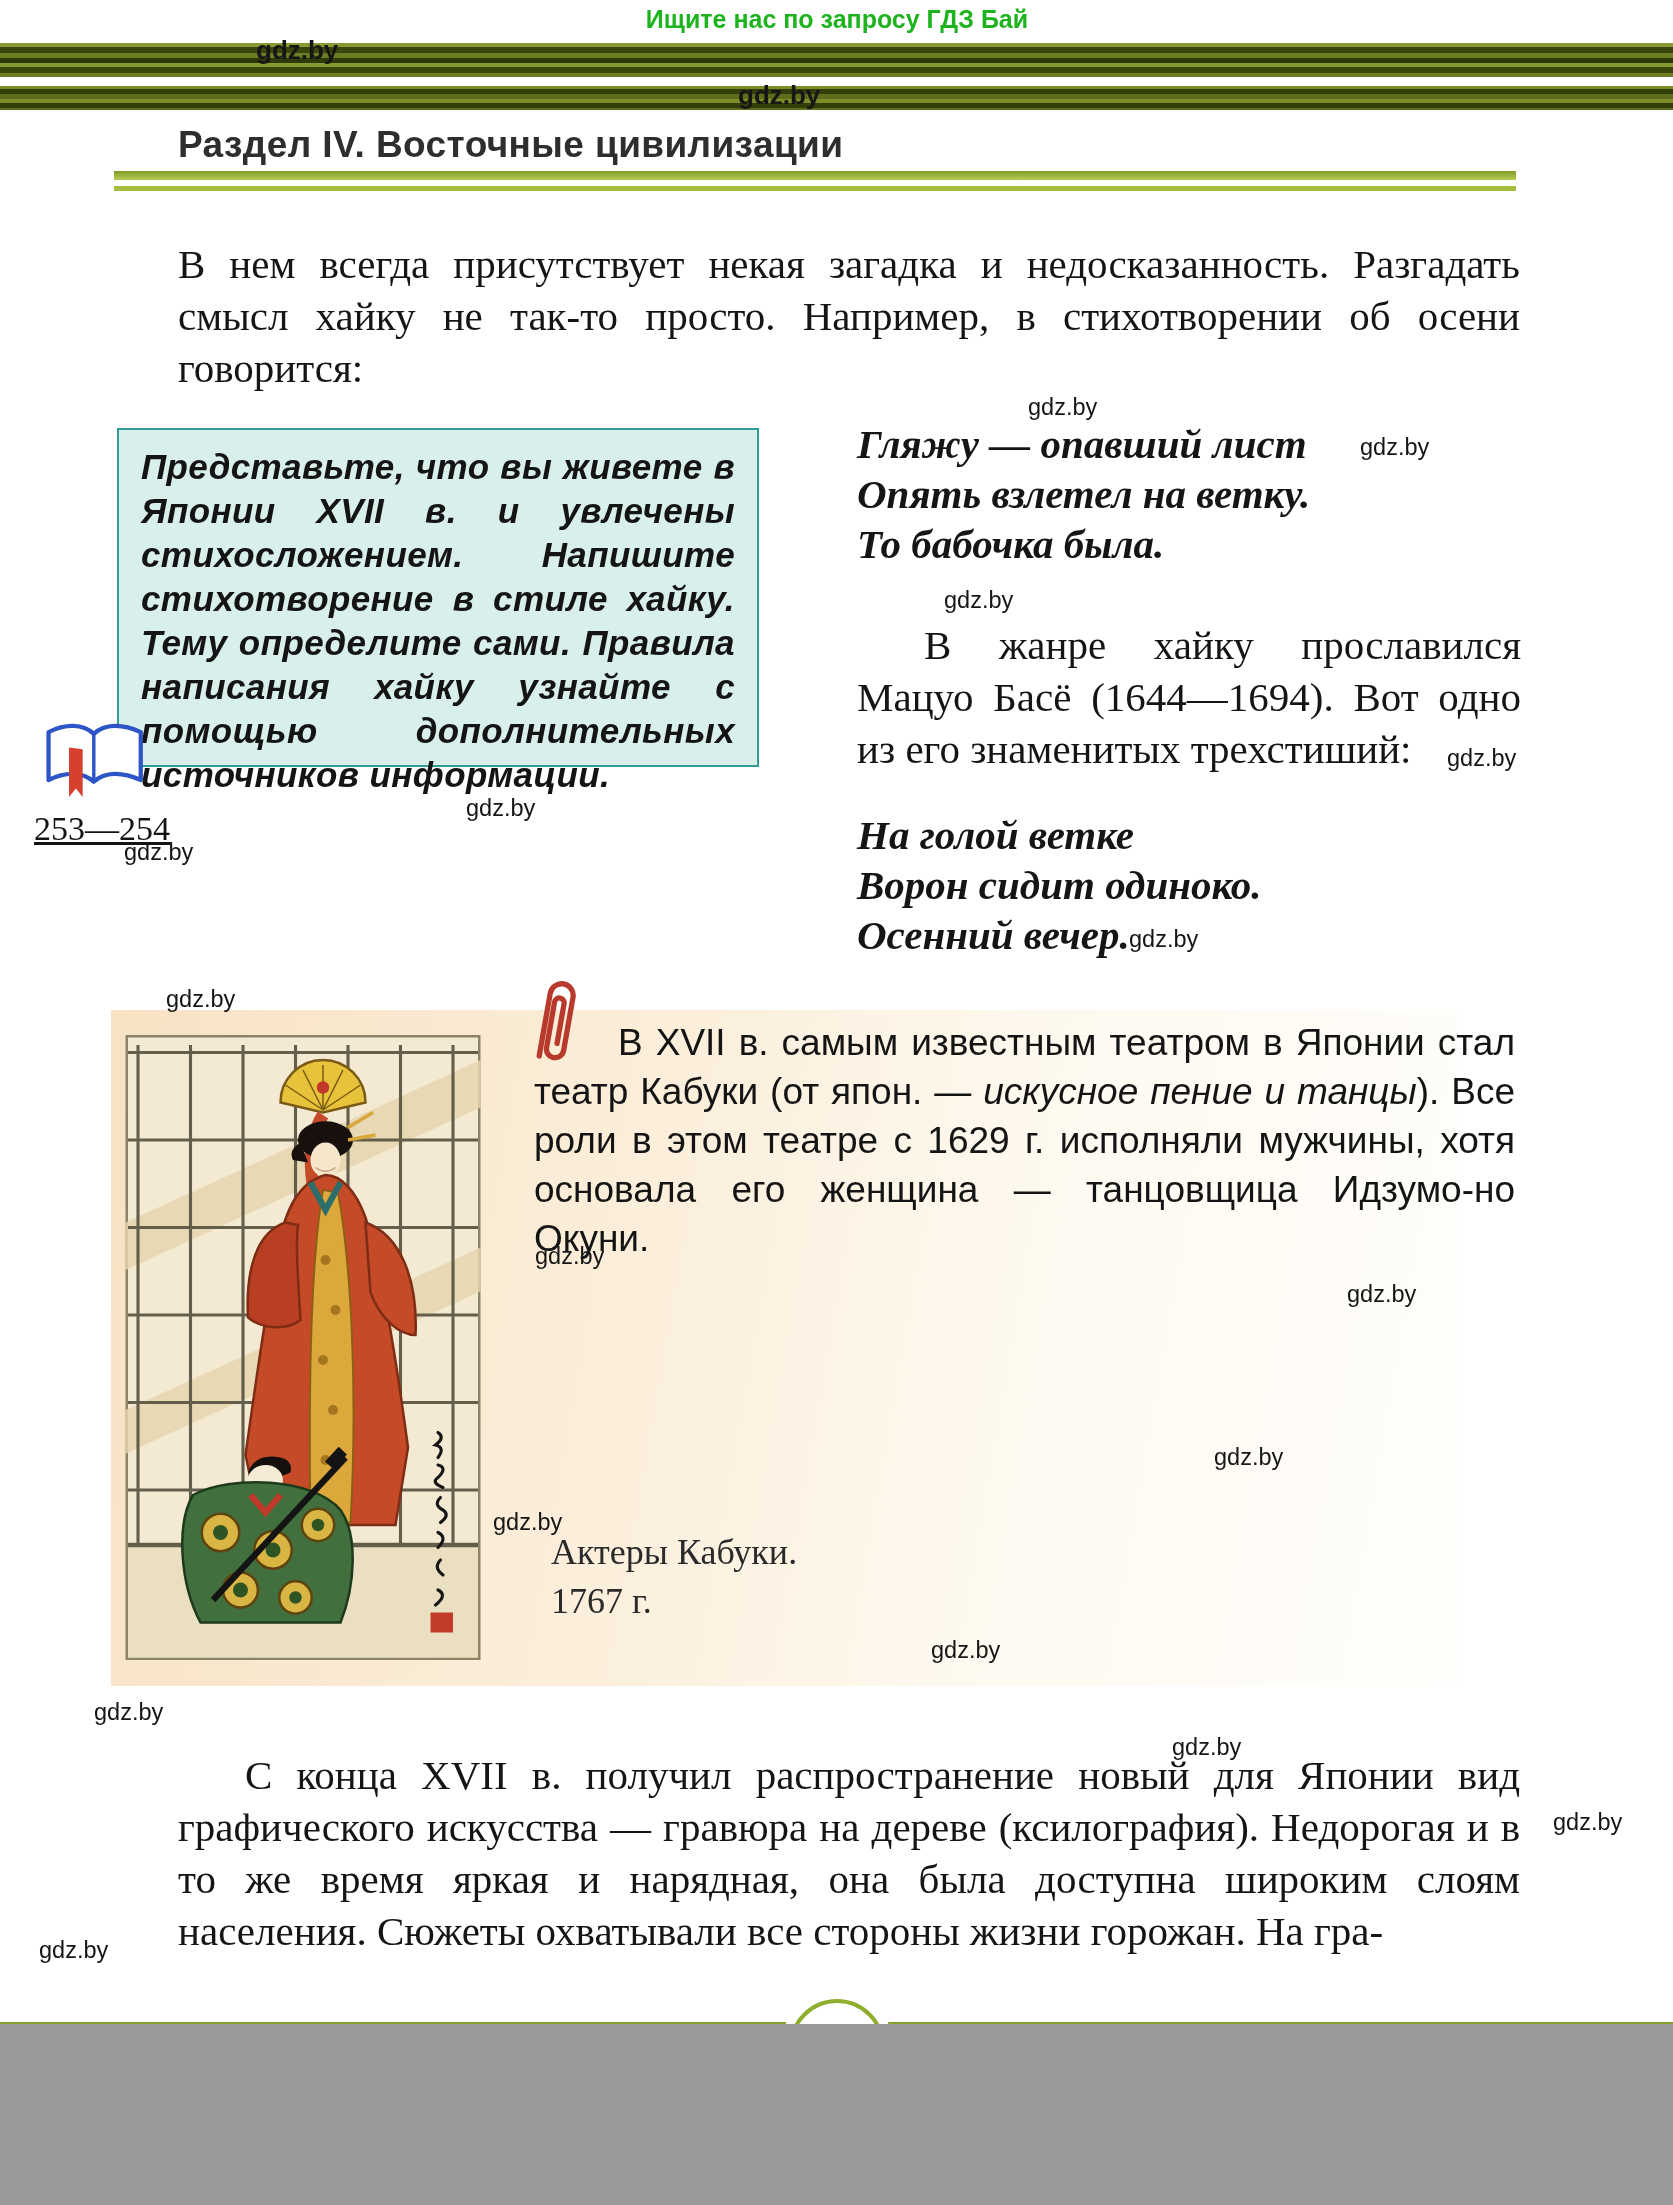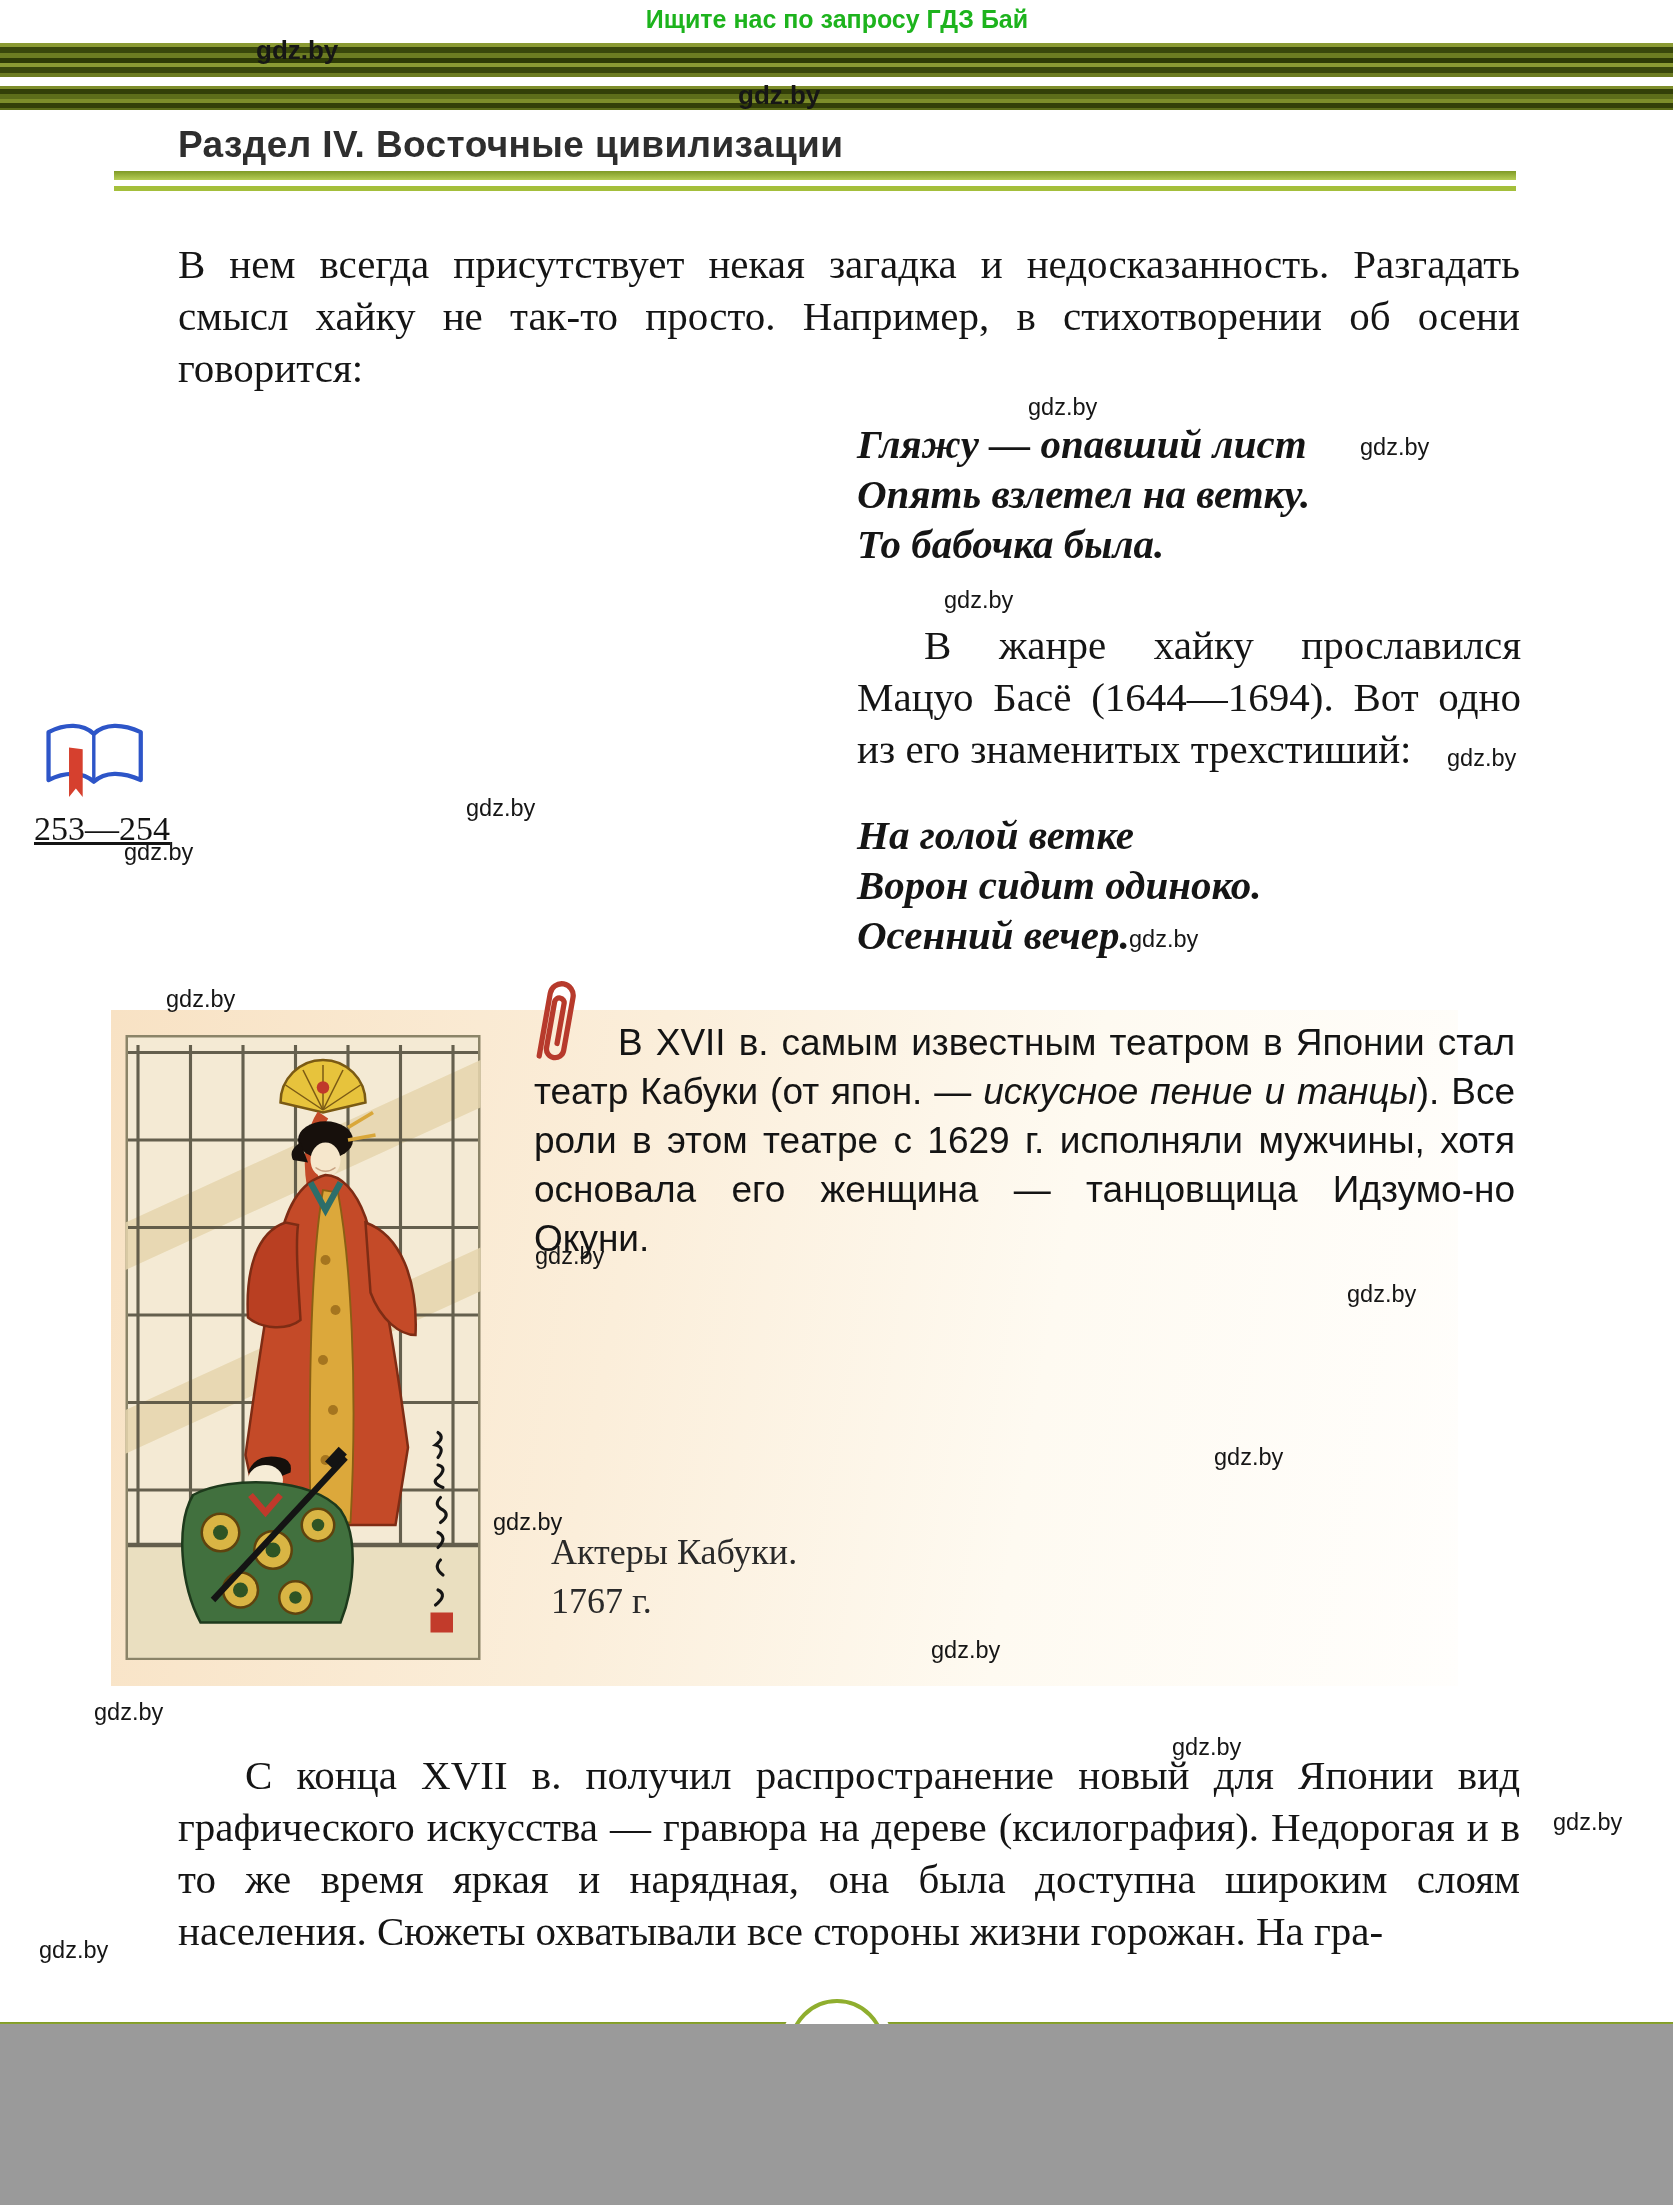--- a/index.html
+++ b/index.html
@@ -85,20 +85,23 @@
 
   <div class="bar bar1"></div>
   <div class="bar bar2"></div>
 
   <div class="section-header">Раздел IV. Восточные цивилизации</div>
   <div class="rule rule-a"></div>
   <div class="rule rule-b"></div>
 
   <p class="intro">В нем всегда присутствует некая загадка и недосказанность. Разгадать смысл хайку не так-то просто. Например, в стихотворении об осени говорится:</p>
 
+  <div class="task-box">
+    <p>Представьте, что вы живете в Японии XVII в. и увлечены стихосложением. Напишите стихотворение в стиле хайку. Тему определите сами. Правила написания хайку узнайте с помощью дополнительных источников информации.</p>
+  </div>
 
   <div class="poem poem1">
     <div class="poem-line">Гляжу — опавший лист</div>
     <div class="poem-line">Опять взлетел на ветку.</div>
     <div class="poem-line">То бабочка была.</div>
   </div>
 
   <p class="basho">В жанре хайку прославился Мацуо Басё (1644—1694). Вот одно из его знаменитых трехстиший:</p>
 
   <div class="poem poem2">

